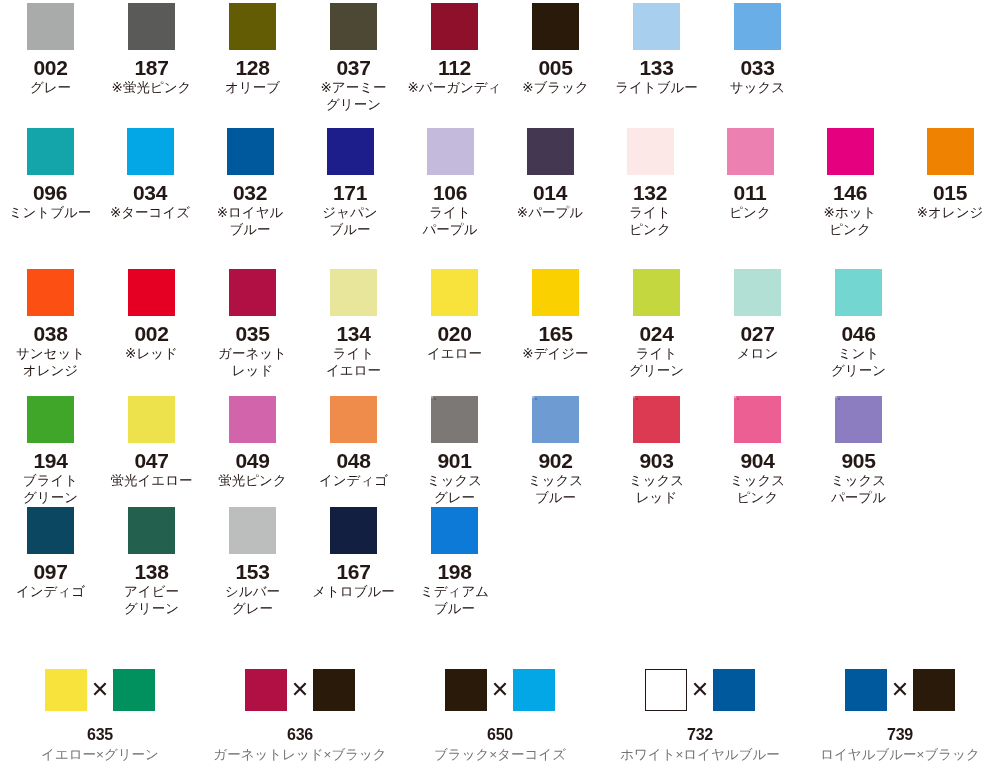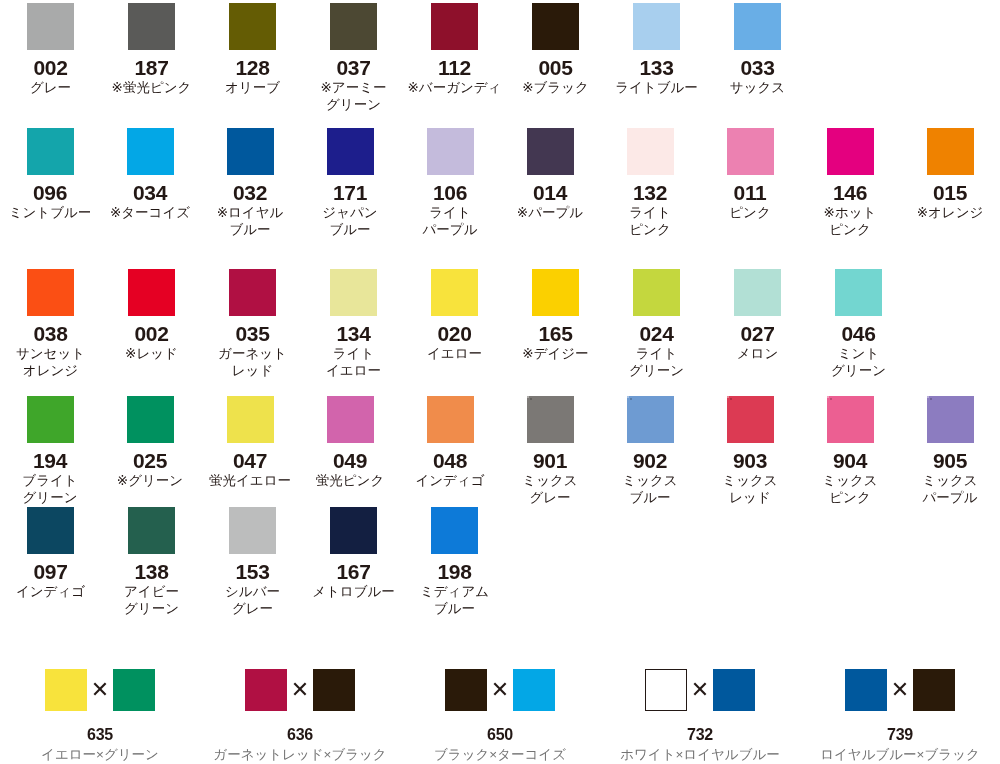--- a/index.html
+++ b/index.html
@@ -294,25 +294,20 @@
     </div>
   <div class="row-block" id="row-4">
       <div class="grid-row">
         <div class="cell">
           <div class="swatch" style="background: rgb(63, 166, 42);"></div>
           <div class="code">194</div>
           <div class="cname">ブライト
 グリーン</div>
         </div>
         <div class="cell">
-          <div class="swatch" style="background: rgb(0, 145, 95);"></div>
-          <div class="code">025</div>
-          <div class="cname">※グリーン</div>
-        </div>
-        <div class="cell">
           <div class="swatch" style="background: rgb(238, 226, 76);"></div>
           <div class="code">047</div>
           <div class="cname">蛍光イエロー</div>
         </div>
         <div class="cell">
           <div class="swatch" style="background: rgb(210, 100, 172);"></div>
           <div class="code">049</div>
           <div class="cname">蛍光ピンク</div>
         </div>
         <div class="cell">

